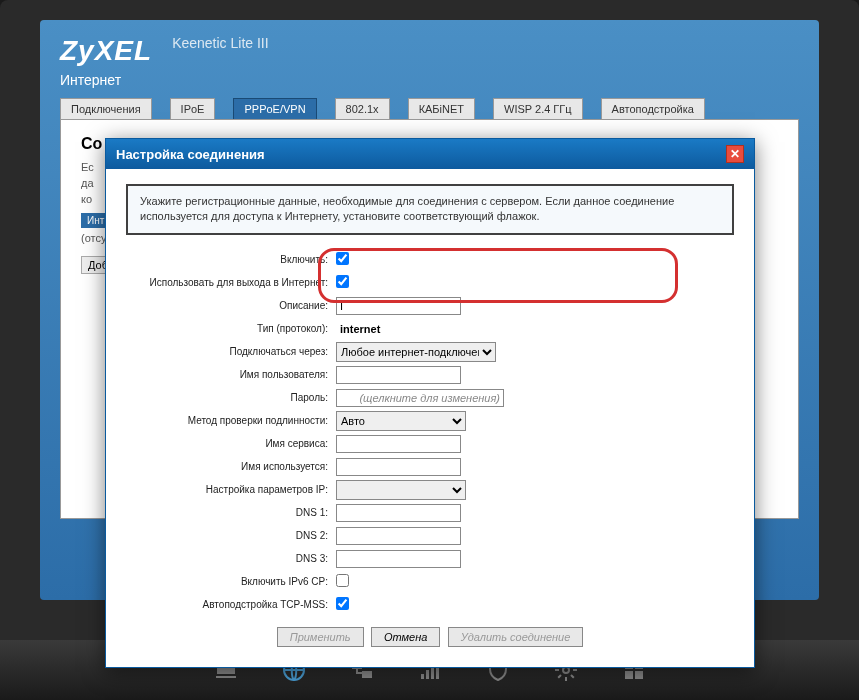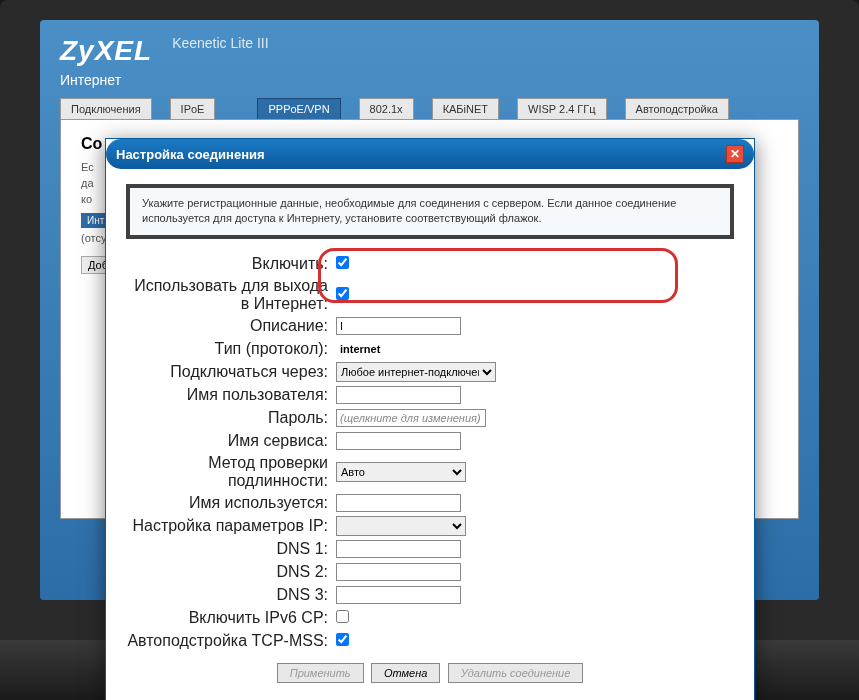--- a/index.html
+++ b/index.html
@@ -5,30 +5,30 @@
 * { box-sizing: border-box; margin: 0; padding: 0; }
 body { font-family: Arial, sans-serif; font-size: 12px; background: #1a1a1a; width: 859px; height: 700px; position: relative; overflow: hidden; }
 .outer-frame { position: absolute; top: 0; left: 0; width: 859px; height: 700px; background: #2a2a2a; border-radius: 8px; padding: 20px; }
 .router-ui { position: absolute; top: 20px; left: 40px; right: 40px; height: 580px; background: linear-gradient(to bottom, #4a8fc5 0%, #2c6da8 100%); border-radius: 4px; padding: 15px 20px; }
 .brand-row { display: flex; align-items: flex-start; gap: 20px; }
 .brand { font-size: 28px; font-weight: bold; color: #fff; font-style: italic; letter-spacing: 1px; }
 .model { font-size: 14px; color: #dce8f2; font-weight: normal; }
 .section-title { color: #fff; font-size: 14px; margin: 5px 0 10px; }
 .tabs { display: flex; gap: 18px; }
 .tab { padding: 4px 10px; background: #e8e8e8; border: 1px solid #999; border-bottom: none; font-size: 11px; color: #333; cursor: pointer; }
-.tab.active { background: #2c6da8; color: #fff; border-color: #1a4a75; margin-left: 24px; }
+.tab.active { background: #2c6da8; color: #fff; border-color: #1a4a75; }
 .content-panel { background: #fff; border: 1px solid #999; padding: 15px 20px; height: 400px; position: relative; }
 .panel-h { font-size: 16px; font-weight: bold; margin-bottom: 8px; }
 .modal-overlay { position: absolute; top: 138px; left: 105px; width: 650px; background: #fff; border: 1px solid #0a5a9e; box-shadow: 0 4px 20px rgba(0,0,0,0.5); z-index: 10; }
-.modal-header { background: linear-gradient(to bottom, #1a7ac5, #0d5a9e); color: #fff; padding: 6px 10px; display: flex; justify-content: space-between; align-items: center; font-size: 13px; font-weight: bold; border-radius: 15px; }
+.modal-header { background: linear-gradient(to bottom, #1a7ac5, #0d5a9e); color: #fff; padding: 6px 10px; display: flex; justify-content: space-between; align-items: center; font-size: 13px; font-weight: bold; }
 .close-btn { width: 18px; height: 18px; background: #e84c3d; color: #fff; text-align: center; line-height: 16px; font-size: 12px; cursor: pointer; border: 1px solid #b03020; }
 .modal-body { padding: 15px 20px 20px; }
-.info-box { border: 4px solid #404040; background: #f5f9fc; padding: 8px 12px; font-size: 11px; color: #333; margin-bottom: 15px; line-height: 1.4; }
+.info-box { border: 2px solid #404040; background: #f5f9fc; padding: 8px 12px; font-size: 11px; color: #333; margin-bottom: 15px; line-height: 1.4; }
 .form-row { display: flex; align-items: center; margin-bottom: 3px; min-height: 20px; }
-.form-label { width: 210px; text-align: right; padding-right: 8px; font-size: 16px; color: #222; }
+.form-label { width: 210px; text-align: right; padding-right: 8px; font-size: 10px; color: #222; }
 .form-control { flex: 0 0 auto; }
 .form-control input[type=text], .form-control input[type=password] { width: 125px; height: 18px; border: 1px solid #888; padding: 0 3px; font-size: 11px; }
 .form-control select { height: 20px; border: 1px solid #888; font-size: 11px; background: #efefef; }
 .highlight-zone { position: absolute; border: 3px solid #d43030; border-radius: 16px; top: 248px; left: 318px; width: 360px; height: 55px; z-index: 20; pointer-events: none; }
 .btn-row { text-align: center; margin-top: 12px; }
 .btn { padding: 3px 12px; font-size: 11px; border: 1px solid #888; background: #e8e8e8; cursor: pointer; margin: 0 2px; font-style: italic; }
 .btn.disabled { color: #999; }
 .placeholder-txt { color: #888; font-style: italic; }
 .bottom-bar { position: absolute; bottom: 0; left: 0; right: 0; height: 60px; background: linear-gradient(to bottom, #3a3a3a, #1a1a1a); display: flex; justify-content: center; align-items: center; gap: 40px; z-index: 5; }
 .nav-icon { width: 28px; height: 28px; color: #888; cursor: pointer; display: flex; align-items: center; justify-content: center; }
@@ -93,29 +93,29 @@
       <div class="form-row">
           <div class="form-label">Подключаться через:</div>
           <div class="form-control"><select style="width:160px"><option>Любое интернет-подключение</option></select></div>
         </div>
       <div class="form-row">
           <div class="form-label">Имя пользователя:</div>
           <div class="form-control"><input type="text" style=""></div>
         </div>
       <div class="form-row">
           <div class="form-label">Пароль:</div>
-          <div class="form-control"><input type="text" class="placeholder-txt" style="width: 150px; color: rgb(136, 136, 136);" value="(щелкните для изменения)"></div>
-        </div>
-      <div class="form-row">
-          <div class="form-label">Имя сервиса:</div>
-          <div class="form-control"><input type="text" style=""></div>
+          <div class="form-control"><input type="text" class="placeholder-txt" style="width: 168px; color: rgb(136, 136, 136); text-align: right;" value="(щелкните для изменения)"></div>
         </div>
       <div class="form-row">
           <div class="form-label">Метод проверки подлинности:</div>
           <div class="form-control"><select style="width:130px"><option>Авто</option></select></div>
+        </div>
+      <div class="form-row">
+          <div class="form-label">Имя сервиса:</div>
+          <div class="form-control"><input type="text" style=""></div>
         </div>
       <div class="form-row">
           <div class="form-label">Имя используется:</div>
           <div class="form-control"><input type="text" style=""></div>
         </div>
       <div class="form-row">
           <div class="form-label">Настройка параметров IP:</div>
           <div class="form-control"><select style="width:130px"><option></option></select></div>
         </div>
       <div class="form-row">

